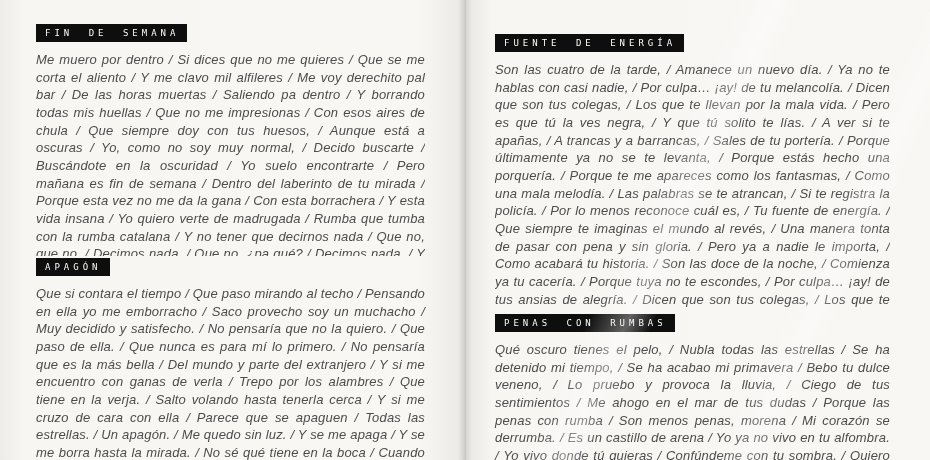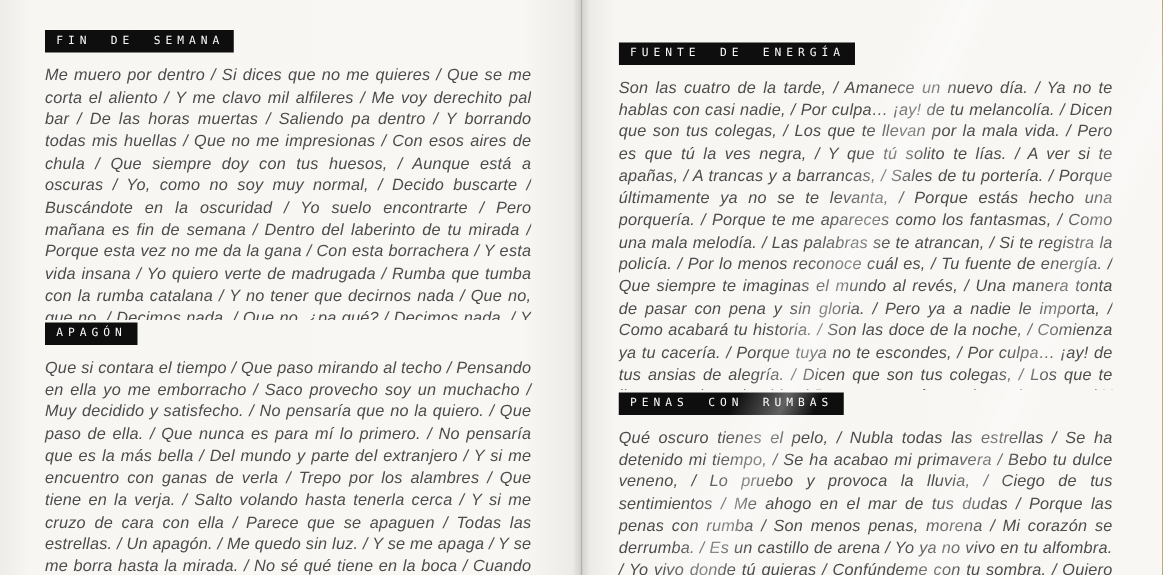--- a/index.html
+++ b/index.html
@@ -4,21 +4,21 @@
 <style>
   html, body {
     margin: 0;
     padding: 0;
     background: #d9d8d5;
   }
   .spread {
     position: relative;
     width: 930px;
     height: 460px;
-    background: #a16207;
+    background: #f0abfc;
     overflow: hidden;
     font-family: "Liberation Sans", sans-serif;
     box-shadow: inset 0 10px 14px -10px rgba(0,0,0,0.18),
                 inset 0 -10px 14px -10px rgba(0,0,0,0.15),
                 inset 10px 0 12px -10px rgba(0,0,0,0.12),
                 inset -10px 0 12px -10px rgba(0,0,0,0.12);
   }
   .page {
     position: absolute;
     top: 0;

